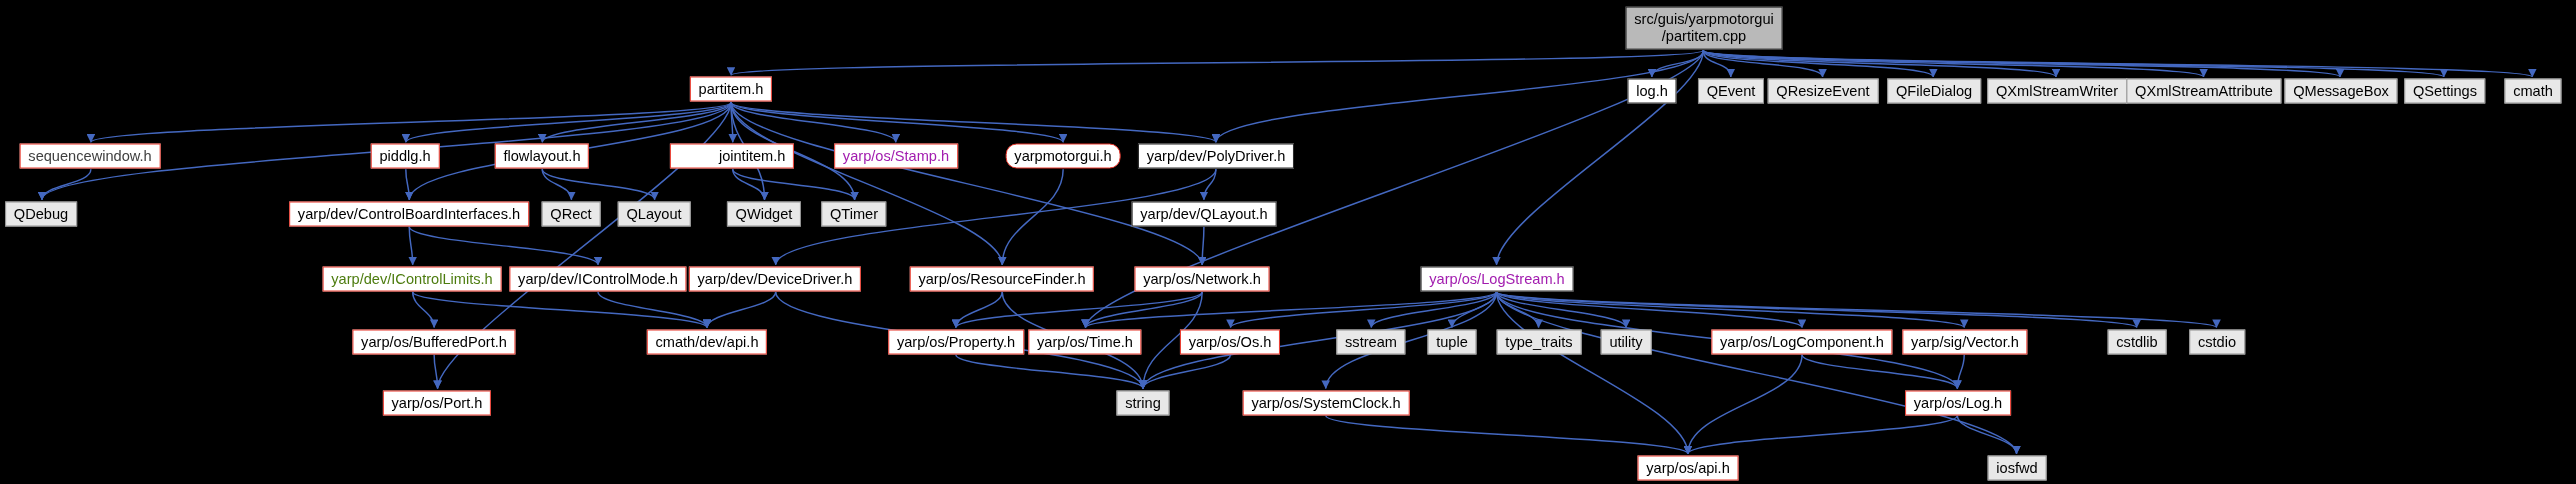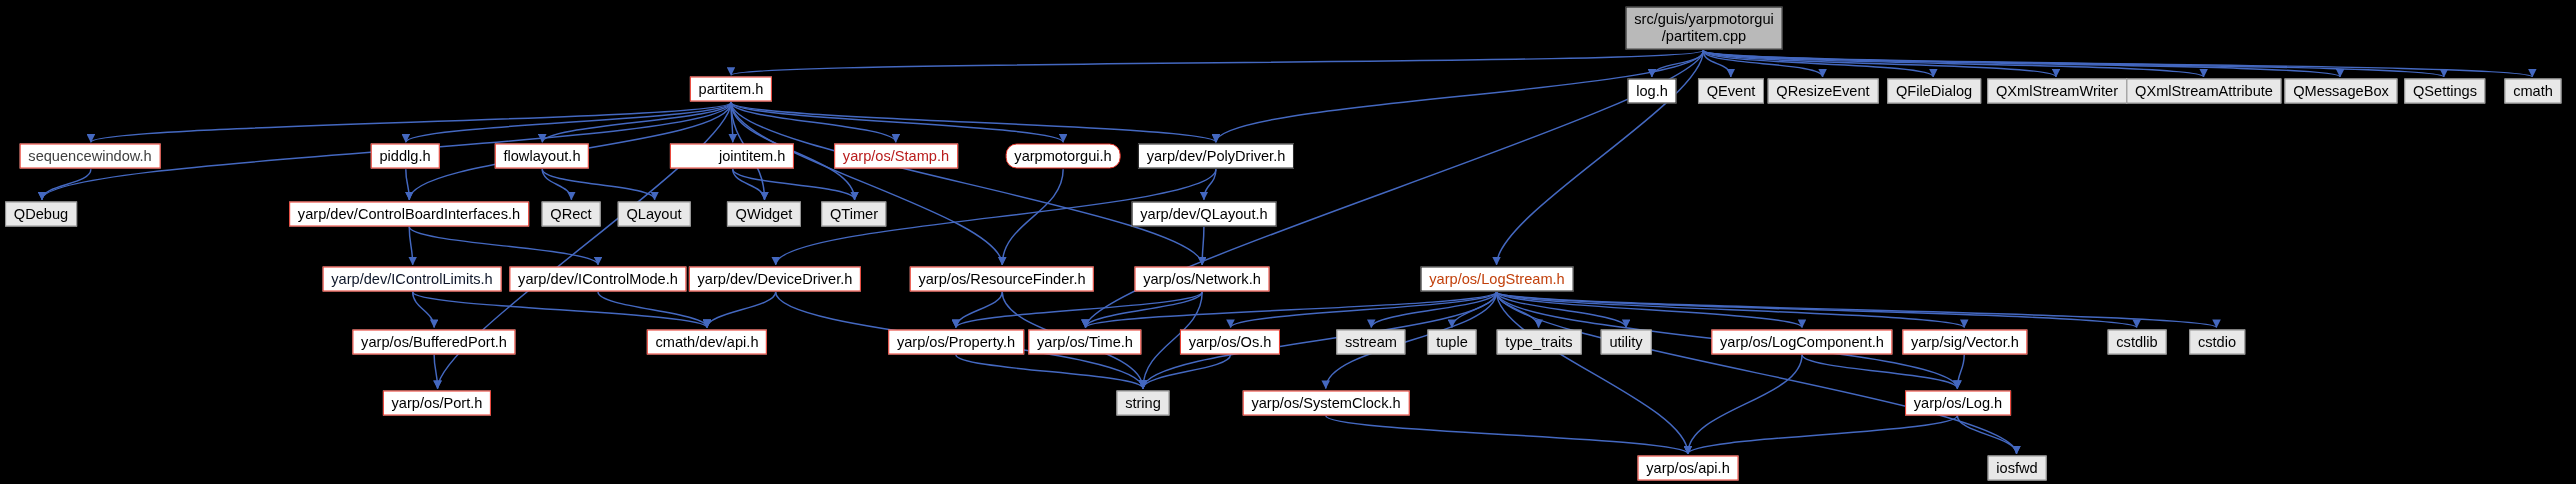--- a/index.html
+++ b/index.html
@@ -132,36 +132,36 @@
     <div class="node" style="left: 2057px; top: 91px; background: rgb(232, 232, 232); border-color: rgb(143, 143, 143); color: rgb(0, 0, 0);">QXmlStreamWriter</div>
     <div class="node" style="left: 2204px; top: 91px; background: rgb(232, 232, 232); border-color: rgb(143, 143, 143); color: rgb(0, 0, 0);">QXmlStreamAttribute</div>
     <div class="node" style="left: 2341px; top: 91px; background: rgb(232, 232, 232); border-color: rgb(143, 143, 143); color: rgb(0, 0, 0);">QMessageBox</div>
     <div class="node" style="left: 2445px; top: 91px; background: rgb(232, 232, 232); border-color: rgb(143, 143, 143); color: rgb(0, 0, 0);">QSettings</div>
     <div class="node" style="left: 2533px; top: 91px; background: rgb(232, 232, 232); border-color: rgb(143, 143, 143); color: rgb(0, 0, 0);">cmath</div>
     <div class="node" style="left: 731px; top: 89px; background: rgb(255, 255, 255); border-color: rgb(232, 54, 42); color: rgb(0, 0, 0); cursor: pointer;">partitem.h</div>
     <div class="node" style="left: 90px; top: 156px; background: rgb(255, 255, 255); border-color: rgb(232, 54, 42); color: #404040; cursor: pointer; text-align: center;">sequencewindow.h</div>
     <div class="node" style="left: 405px; top: 156px; background: rgb(255, 255, 255); border-color: rgb(232, 54, 42); color: rgb(0, 0, 0); cursor: pointer;">piddlg.h</div>
     <div class="node" style="left: 542px; top: 156px; background: rgb(255, 255, 255); border-color: rgb(232, 54, 42); color: rgb(0, 0, 0); cursor: pointer;">flowlayout.h</div>
     <div class="node" style="left: 732px; top: 156px; background: rgb(255, 255, 255); border-color: rgb(232, 54, 42); color: rgb(0, 0, 0); cursor: pointer; padding-left: 48px;">jointitem.h</div>
-    <div class="node" style="left: 896px; top: 156px; background: rgb(255, 255, 255); border-color: rgb(232, 54, 42); color: #b91c1c; cursor: pointer;">yarp/os/Stamp.h</div>
+    <div class="node" style="left: 896px; top: 156px; background: rgb(255, 255, 255); border-color: rgb(232, 54, 42); color: #a21caf; cursor: pointer;">yarp/os/Stamp.h</div>
     <div class="node" style="left: 1063px; top: 156px; background: rgb(255, 255, 255); border-color: rgb(232, 54, 42); color: rgb(0, 0, 0); cursor: pointer; border-radius: 11px;">yarpmotorgui.h</div>
     <div class="node" style="left: 1216px; top: 156px; background: rgb(255, 255, 255); border-color: rgb(38, 38, 38); color: rgb(0, 0, 0); cursor: pointer;">yarp/dev/PolyDriver.h</div>
     <div class="node" style="left: 41px; top: 214px; background: rgb(232, 232, 232); border-color: rgb(143, 143, 143); color: rgb(0, 0, 0);">QDebug</div>
     <div class="node" style="left: 409px; top: 214px; background: rgb(255, 255, 255); border-color: rgb(232, 54, 42); color: rgb(0, 0, 0); cursor: pointer;">yarp/dev/ControlBoardInterfaces.h</div>
     <div class="node" style="left: 571px; top: 214px; background: rgb(232, 232, 232); border-color: rgb(143, 143, 143); color: rgb(0, 0, 0);">QRect</div>
     <div class="node" style="left: 654px; top: 214px; background: rgb(232, 232, 232); border-color: rgb(143, 143, 143); color: rgb(0, 0, 0);">QLayout</div>
     <div class="node" style="left: 764px; top: 214px; background: rgb(232, 232, 232); border-color: rgb(143, 143, 143); color: rgb(0, 0, 0);">QWidget</div>
     <div class="node" style="left: 854px; top: 214px; background: rgb(232, 232, 232); border-color: rgb(143, 143, 143); color: rgb(0, 0, 0);">QTimer</div>
     <div class="node" style="left: 1204px; top: 214px; background: rgb(255, 255, 255); border-color: rgb(38, 38, 38); color: rgb(0, 0, 0); cursor: pointer;">yarp/dev/QLayout.h</div>
-    <div class="node" style="left: 412px; top: 279px; background: rgb(255, 255, 255); border-color: rgb(232, 54, 42); color: #0f172a; cursor: pointer;">yarp/dev/IControlLimits.h</div>
+    <div class="node" style="left: 412px; top: 279px; background: rgb(255, 255, 255); border-color: rgb(232, 54, 42); color: #4d7c0f; cursor: pointer;">yarp/dev/IControlLimits.h</div>
     <div class="node" style="left: 598px; top: 279px; background: rgb(255, 255, 255); border-color: rgb(232, 54, 42); color: rgb(0, 0, 0); cursor: pointer;">yarp/dev/IControlMode.h</div>
     <div class="node" style="left: 775px; top: 279px; background: rgb(255, 255, 255); border-color: rgb(232, 54, 42); color: rgb(0, 0, 0); cursor: pointer;">yarp/dev/DeviceDriver.h</div>
     <div class="node" style="left: 1002px; top: 279px; background: rgb(255, 255, 255); border-color: rgb(232, 54, 42); color: rgb(0, 0, 0); cursor: pointer;">yarp/os/ResourceFinder.h</div>
     <div class="node" style="left: 1202px; top: 279px; background: rgb(255, 255, 255); border-color: rgb(232, 54, 42); color: rgb(0, 0, 0); cursor: pointer;">yarp/os/Network.h</div>
-    <div class="node" style="left: 1497px; top: 279px; background: rgb(255, 255, 255); border-color: rgb(38, 38, 38); color: #c2410c; cursor: pointer;">yarp/os/LogStream.h</div>
+    <div class="node" style="left: 1497px; top: 279px; background: rgb(255, 255, 255); border-color: rgb(38, 38, 38); color: #a21caf; cursor: pointer;">yarp/os/LogStream.h</div>
     <div class="node" style="left: 434px; top: 342px; background: rgb(255, 255, 255); border-color: rgb(232, 54, 42); color: rgb(0, 0, 0); cursor: pointer;">yarp/os/BufferedPort.h</div>
     <div class="node" style="left: 707px; top: 342px; background: rgb(255, 255, 255); border-color: rgb(232, 54, 42); color: rgb(0, 0, 0); cursor: pointer;">cmath/dev/api.h</div>
     <div class="node" style="left: 956px; top: 342px; background: rgb(255, 255, 255); border-color: rgb(232, 54, 42); color: rgb(0, 0, 0); cursor: pointer;">yarp/os/Property.h</div>
     <div class="node" style="left: 1085px; top: 342px; background: rgb(255, 255, 255); border-color: rgb(232, 54, 42); color: rgb(0, 0, 0); cursor: pointer;">yarp/os/Time.h</div>
     <div class="node" style="left: 1230px; top: 342px; background: rgb(255, 255, 255); border-color: rgb(232, 54, 42); color: rgb(0, 0, 0); cursor: pointer;">yarp/os/Os.h</div>
     <div class="node" style="left: 1371px; top: 342px; background: rgb(232, 232, 232); border-color: rgb(143, 143, 143); color: rgb(0, 0, 0);">sstream</div>
     <div class="node" style="left: 1452px; top: 342px; background: rgb(232, 232, 232); border-color: rgb(143, 143, 143); color: rgb(0, 0, 0);">tuple</div>
     <div class="node" style="left: 1539px; top: 342px; background: rgb(232, 232, 232); border-color: rgb(143, 143, 143); color: rgb(0, 0, 0);">type_traits</div>
     <div class="node" style="left: 1626px; top: 342px; background: rgb(232, 232, 232); border-color: rgb(143, 143, 143); color: rgb(0, 0, 0);">utility</div>
     <div class="node" style="left: 1802px; top: 342px; background: rgb(255, 255, 255); border-color: rgb(232, 54, 42); color: rgb(0, 0, 0); cursor: pointer;">yarp/os/LogComponent.h</div>

